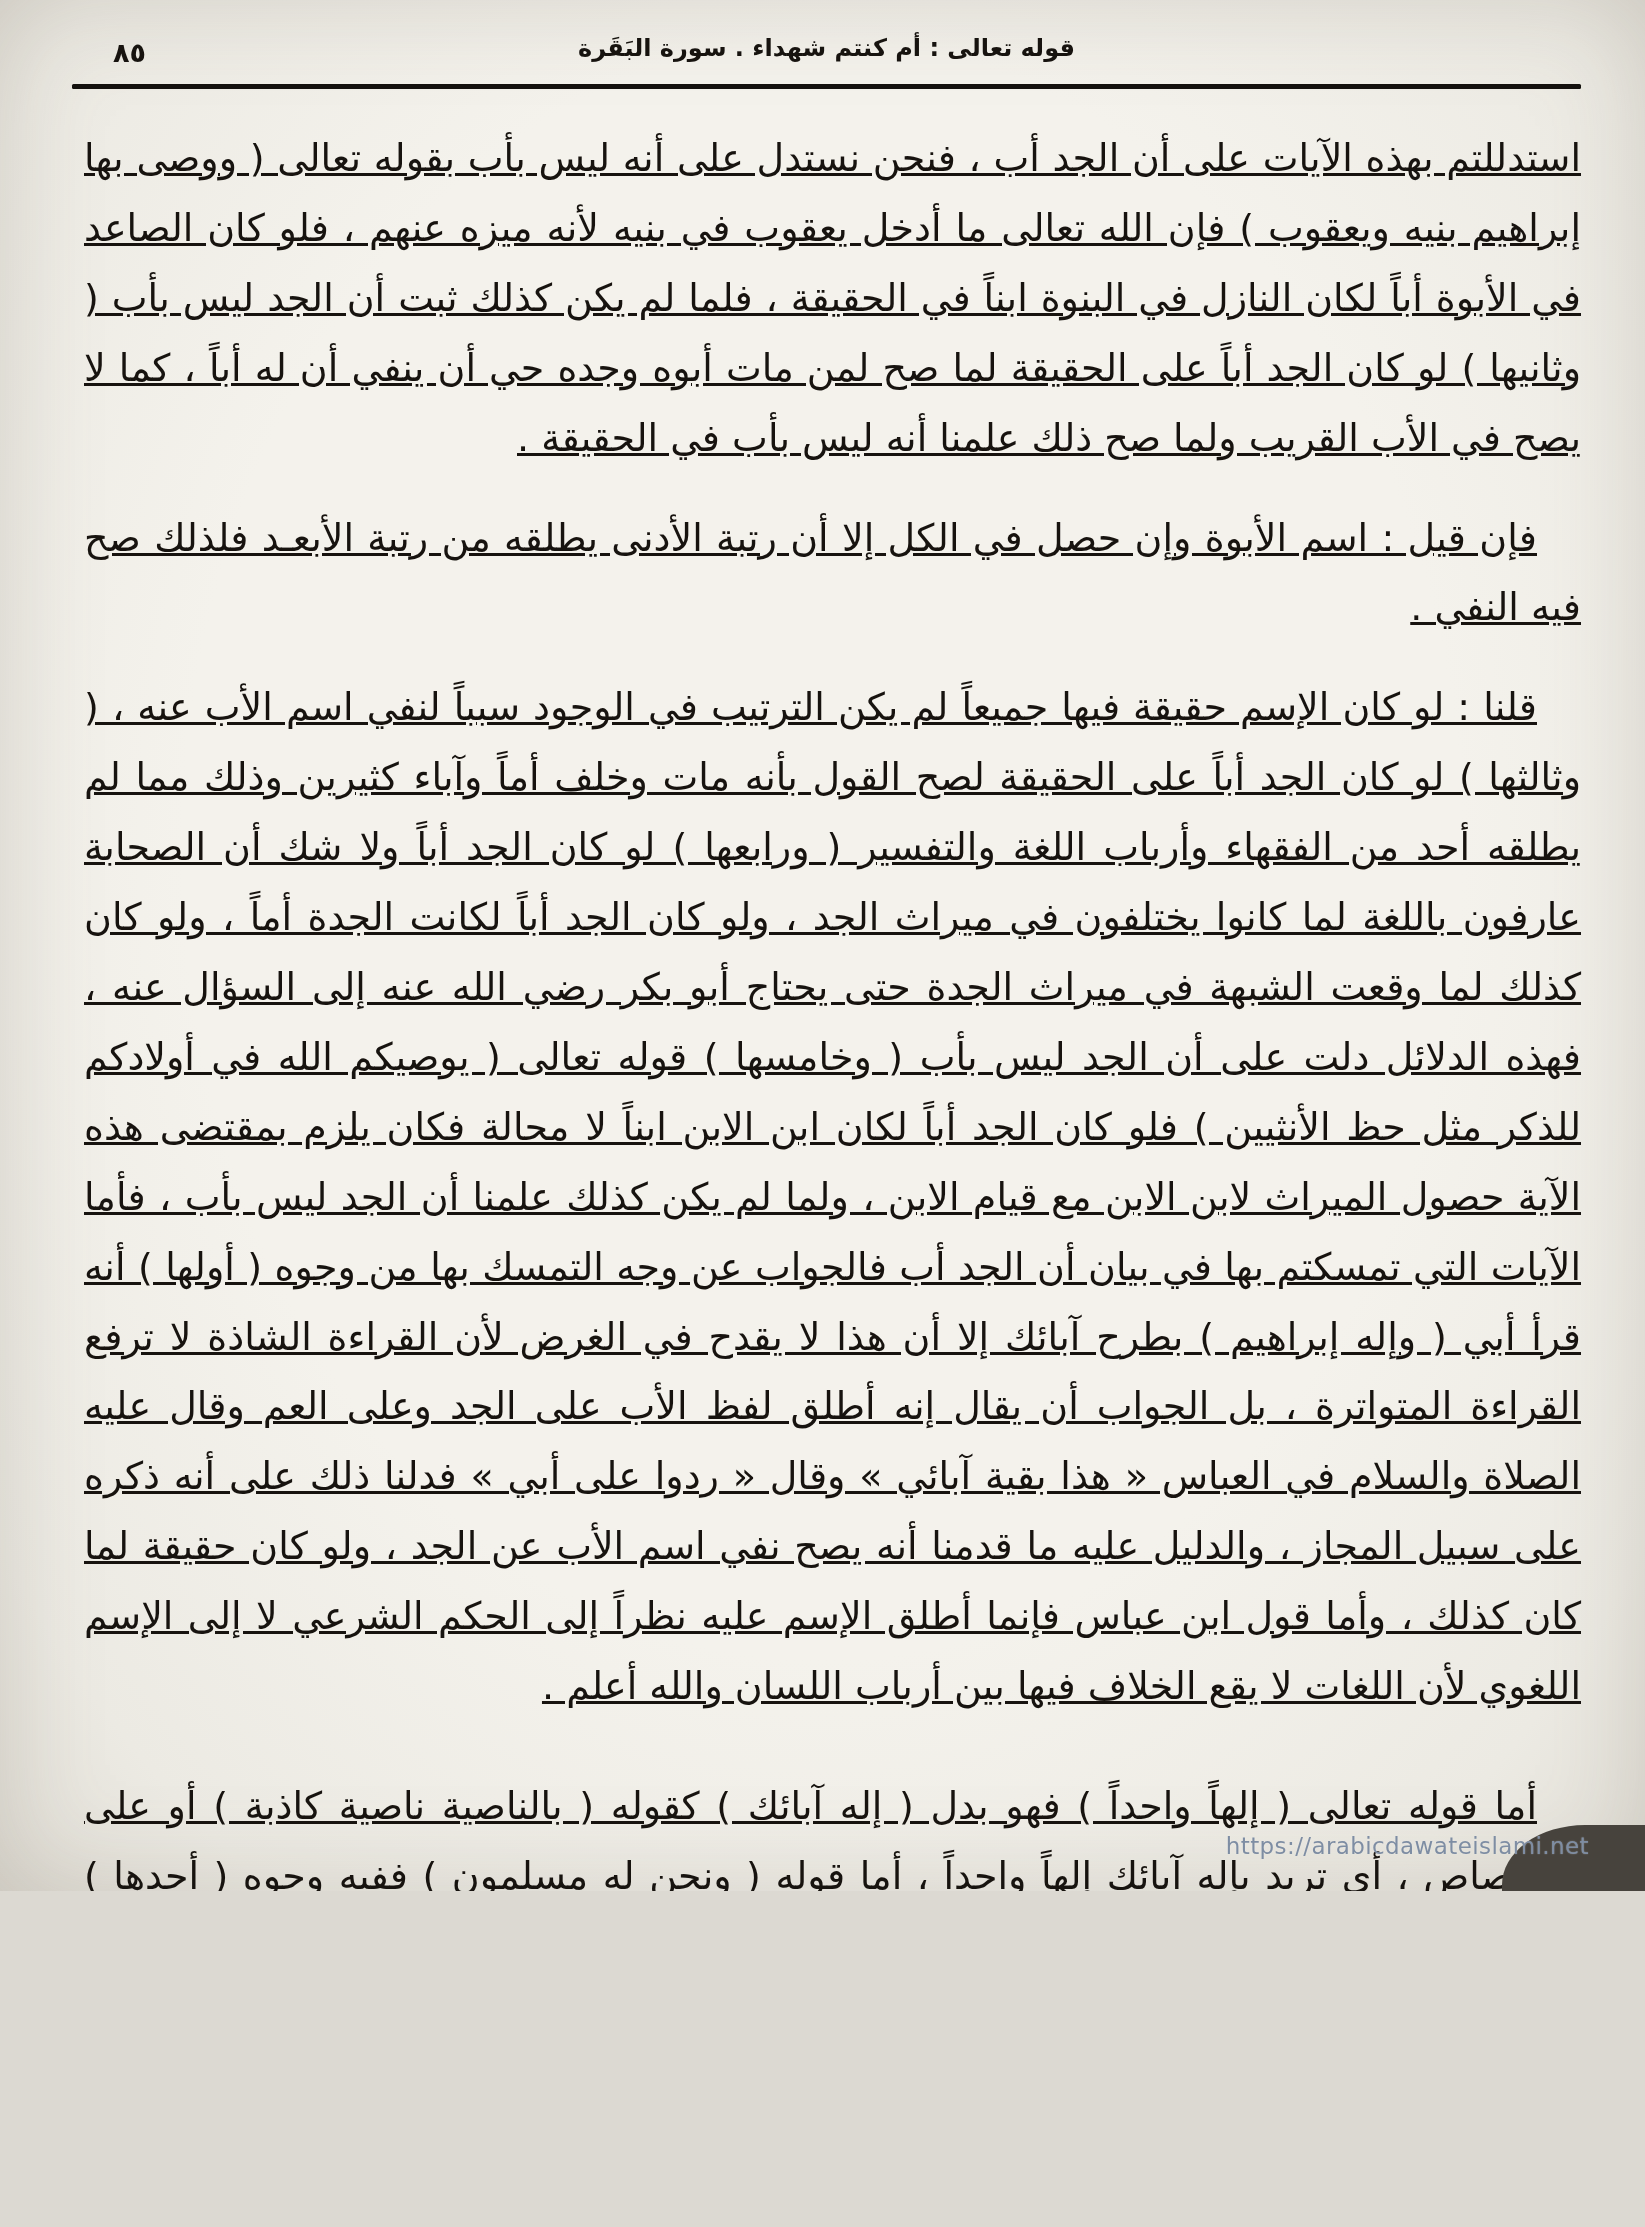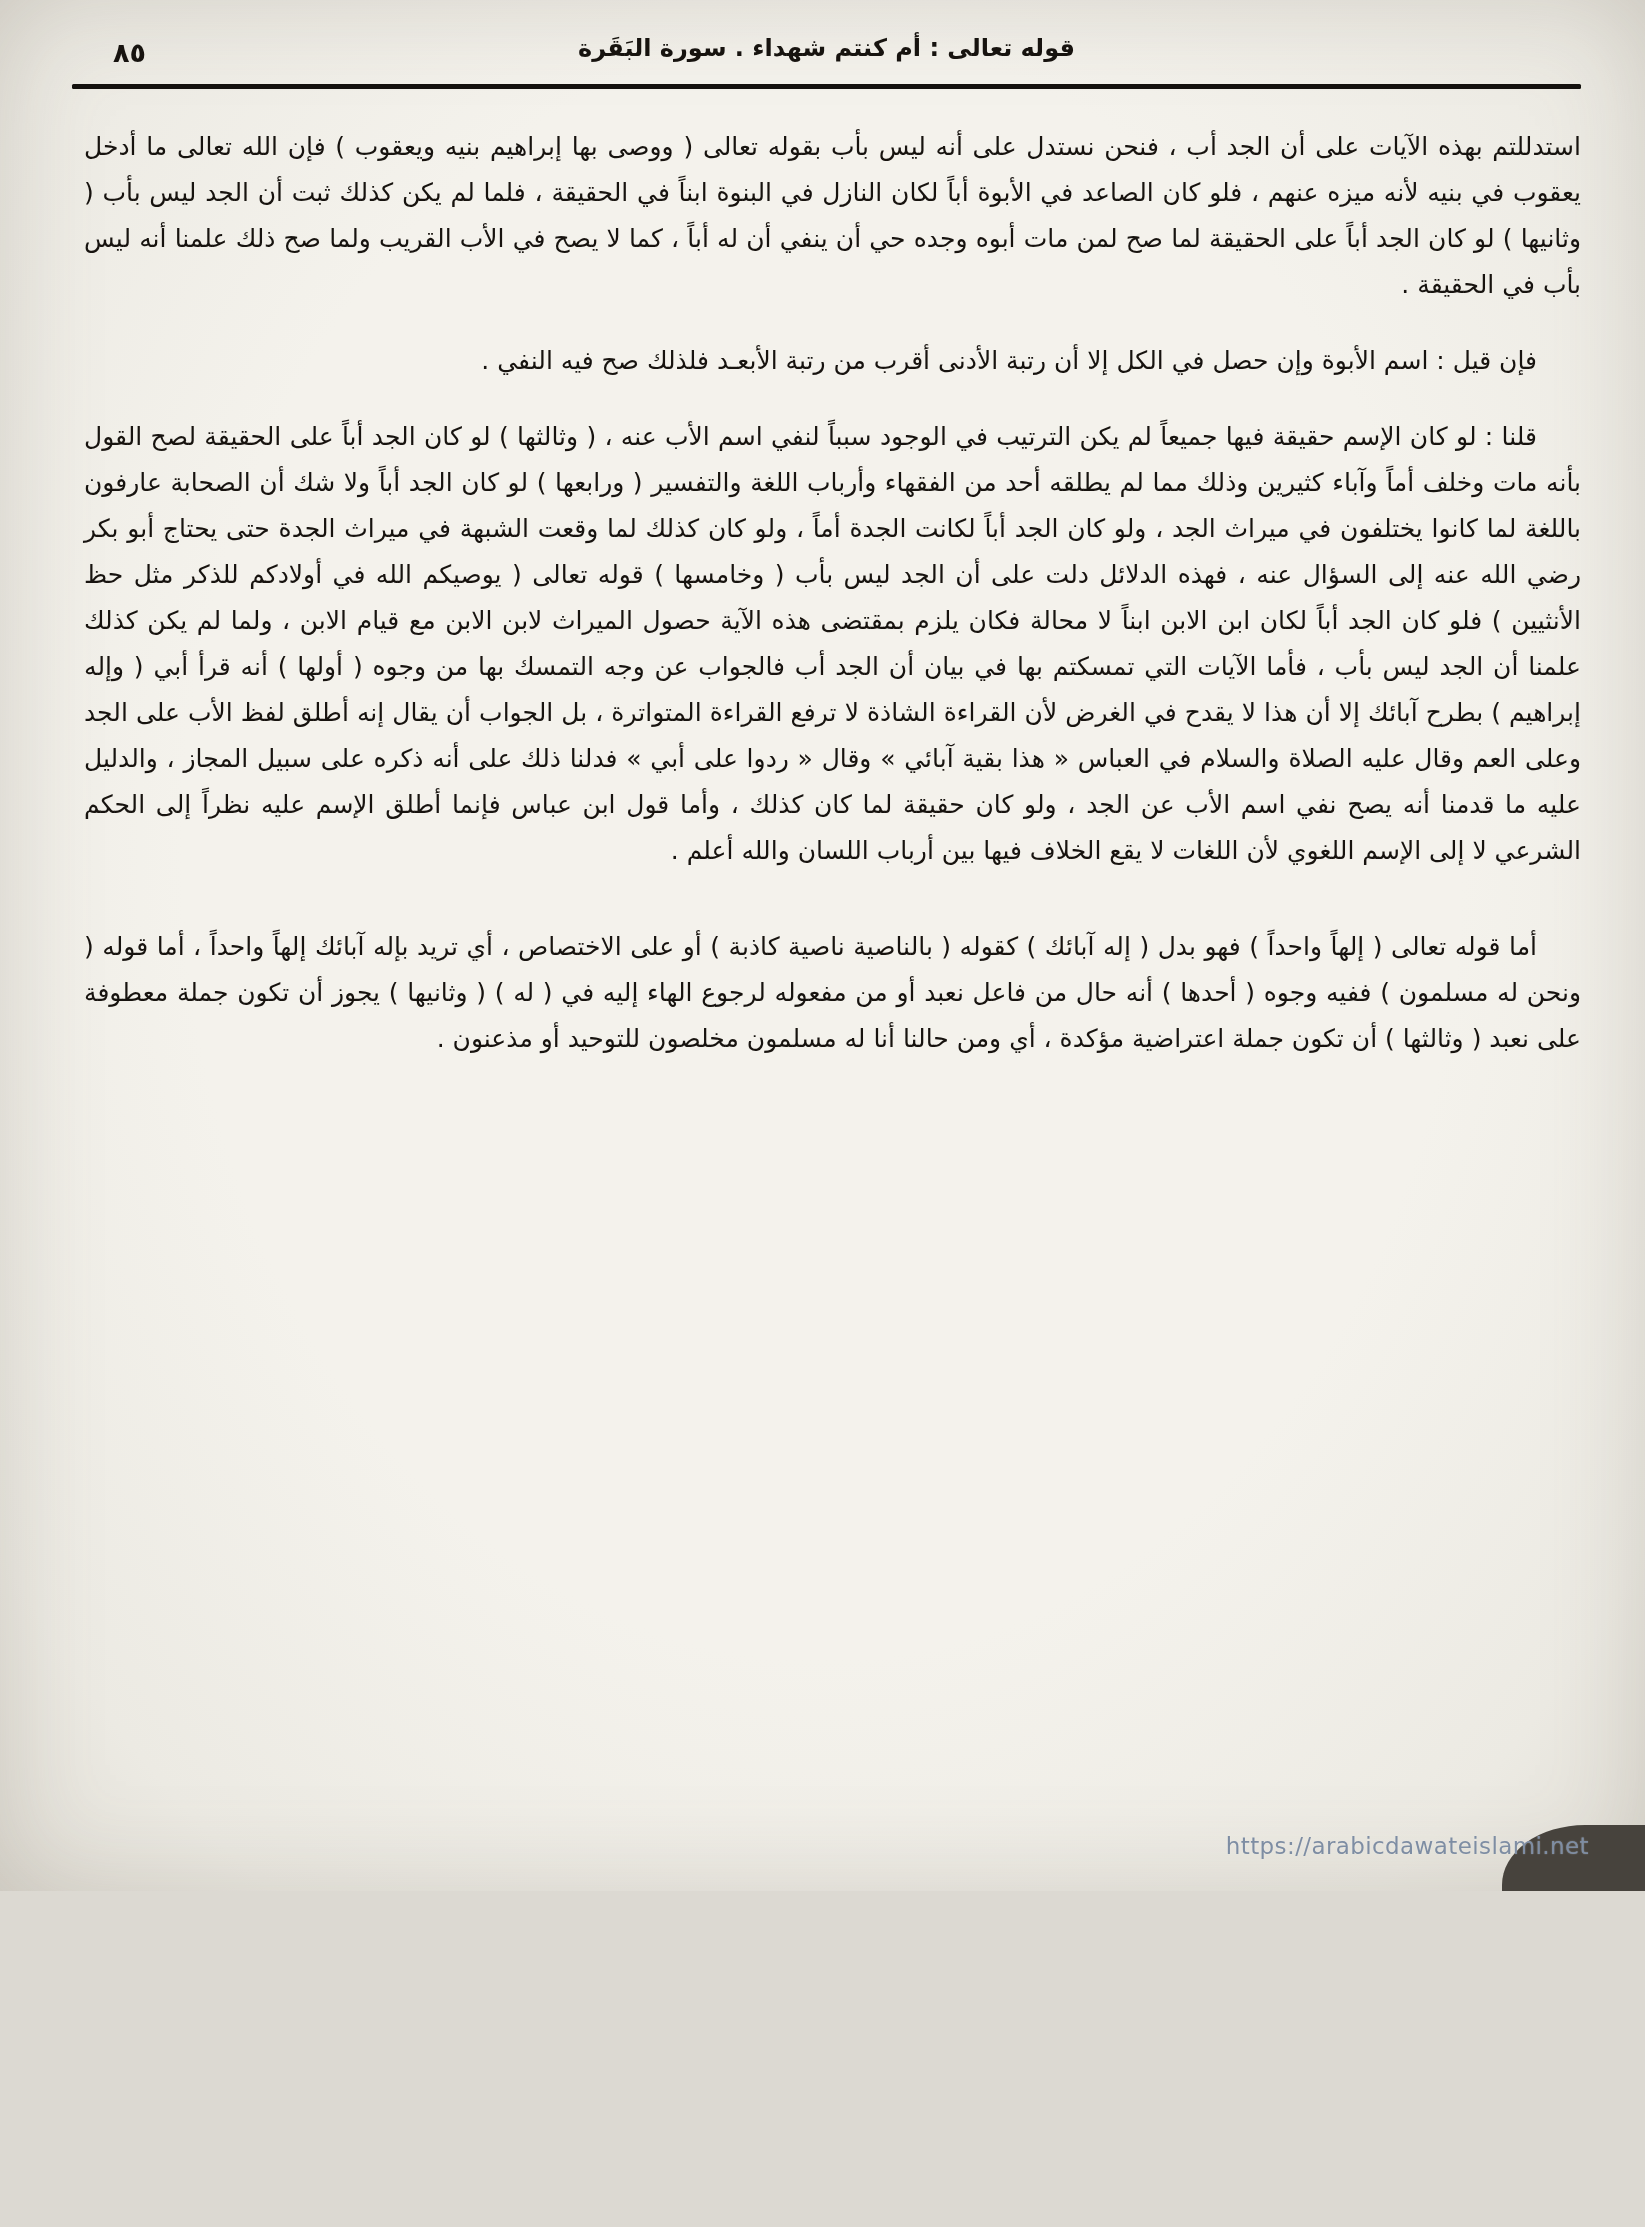--- a/index.html
+++ b/index.html
@@ -55,22 +55,23 @@
     background: #14110e;
     border-radius: 1.5px;
   }
   .body-text {
     position: absolute;
     top: 124px;
     right: 64px;
     left: 84px;
     direction: rtl;
     text-align: justify;
-    font-size: 25px;
+    font-size: 38px;
     line-height: 1.84;
+    text-decoration: underline;
   }
   .para {
     margin: 0 0 30px 0;
   }
   .para.indent {
     text-indent: 44px;
   }
   .para.gap-before {
     margin-top: 50px;
   }
@@ -102,21 +103,21 @@
 
   <header class="page-header">
     <span class="page-number">٨٥</span>
     <span class="header-title">قوله تعالى : أم كنتم شهداء . سورة البَقَرة</span>
   </header>
 
   <div class="header-rule"></div>
 
   <main class="body-text">
     <p class="para flush">استدللتم بهذه الآيات على أن الجد أب ، فنحن نستدل على أنه ليس بأب بقوله تعالى ( ووصى بها إبراهيم بنيه ويعقوب ) فإن الله تعالى ما أدخل يعقوب في بنيه لأنه ميزه عنهم ، فلو كان الصاعد في الأبوة أباً لكان النازل في البنوة ابناً في الحقيقة ، فلما لم يكن كذلك ثبت أن الجد ليس بأب ( وثانيها ) لو كان الجد أباً على الحقيقة لما صح لمن مات أبوه وجده حي أن ينفي أن له أباً ، كما لا يصح في الأب القريب ولما صح ذلك علمنا أنه ليس بأب في الحقيقة .</p>
-    <p class="para indent">فإن قيل : اسم الأبوة وإن حصل في الكل إلا أن رتبة الأدنى أقرب من رتبة الأبعـد فلذلك صح فيه النفي .</p>
+    <p class="para indent">فإن قيل : اسم الأبوة وإن حصل في الكل إلا أن رتبة الأدنى يطلقه من رتبة الأبعـد فلذلك صح فيه النفي .</p>
     <p class="para indent">قلنا : لو كان الإسم حقيقة فيها جميعاً لم يكن الترتيب في الوجود سبباً لنفي اسم الأب عنه ، ( وثالثها ) لو كان الجد أباً على الحقيقة لصح القول بأنه مات وخلف أماً وآباء كثيرين وذلك مما لم يطلقه أحد من الفقهاء وأرباب اللغة والتفسير ( ورابعها ) لو كان الجد أباً ولا شك أن الصحابة عارفون باللغة لما كانوا يختلفون في ميراث الجد ، ولو كان الجد أباً لكانت الجدة أماً ، ولو كان كذلك لما وقعت الشبهة في ميراث الجدة حتى يحتاج أبو بكر رضي الله عنه إلى السؤال عنه ، فهذه الدلائل دلت على أن الجد ليس بأب ( وخامسها ) قوله تعالى ( يوصيكم الله في أولادكم للذكر مثل حظ الأنثيين ) فلو كان الجد أباً لكان ابن الابن ابناً لا محالة فكان يلزم بمقتضى هذه الآية حصول الميراث لابن الابن مع قيام الابن ، ولما لم يكن كذلك علمنا أن الجد ليس بأب ، فأما الآيات التي تمسكتم بها في بيان أن الجد أب فالجواب عن وجه التمسك بها من وجوه ( أولها ) أنه قرأ أبي ( وإله إبراهيم ) بطرح آبائك إلا أن هذا لا يقدح في الغرض لأن القراءة الشاذة لا ترفع القراءة المتواترة ، بل الجواب أن يقال إنه أطلق لفظ الأب على الجد وعلى العم وقال عليه الصلاة والسلام في العباس « هذا بقية آبائي » وقال « ردوا على أبي » فدلنا ذلك على أنه ذكره على سبيل المجاز ، والدليل عليه ما قدمنا أنه يصح نفي اسم الأب عن الجد ، ولو كان حقيقة لما كان كذلك ، وأما قول ابن عباس فإنما أطلق الإسم عليه نظراً إلى الحكم الشرعي لا إلى الإسم اللغوي لأن اللغات لا يقع الخلاف فيها بين أرباب اللسان والله أعلم .</p>
     <p class="para indent gap-before">أما قوله تعالى ( إلهاً واحداً ) فهو بدل ( إله آبائك ) كقوله ( بالناصية ناصية كاذبة ) أو على الاختصاص ، أي تريد بإله آبائك إلهاً واحداً ، أما قوله ( ونحن له مسلمون ) ففيه وجوه ( أحدها ) أنه حال من فاعل نعبد أو من مفعوله لرجوع الهاء إليه في ( له ) ( وثانيها ) يجوز أن تكون جملة معطوفة على نعبد ( وثالثها ) أن تكون جملة اعتراضية مؤكدة ، أي ومن حالنا أنا له مسلمون مخلصون للتوحيد أو مذعنون .</p>
   </main>
 
   <div class="corner-artifact"></div>
 
   <div class="watermark">https://arabicdawateislami.net</div>
 
 </div>
 

